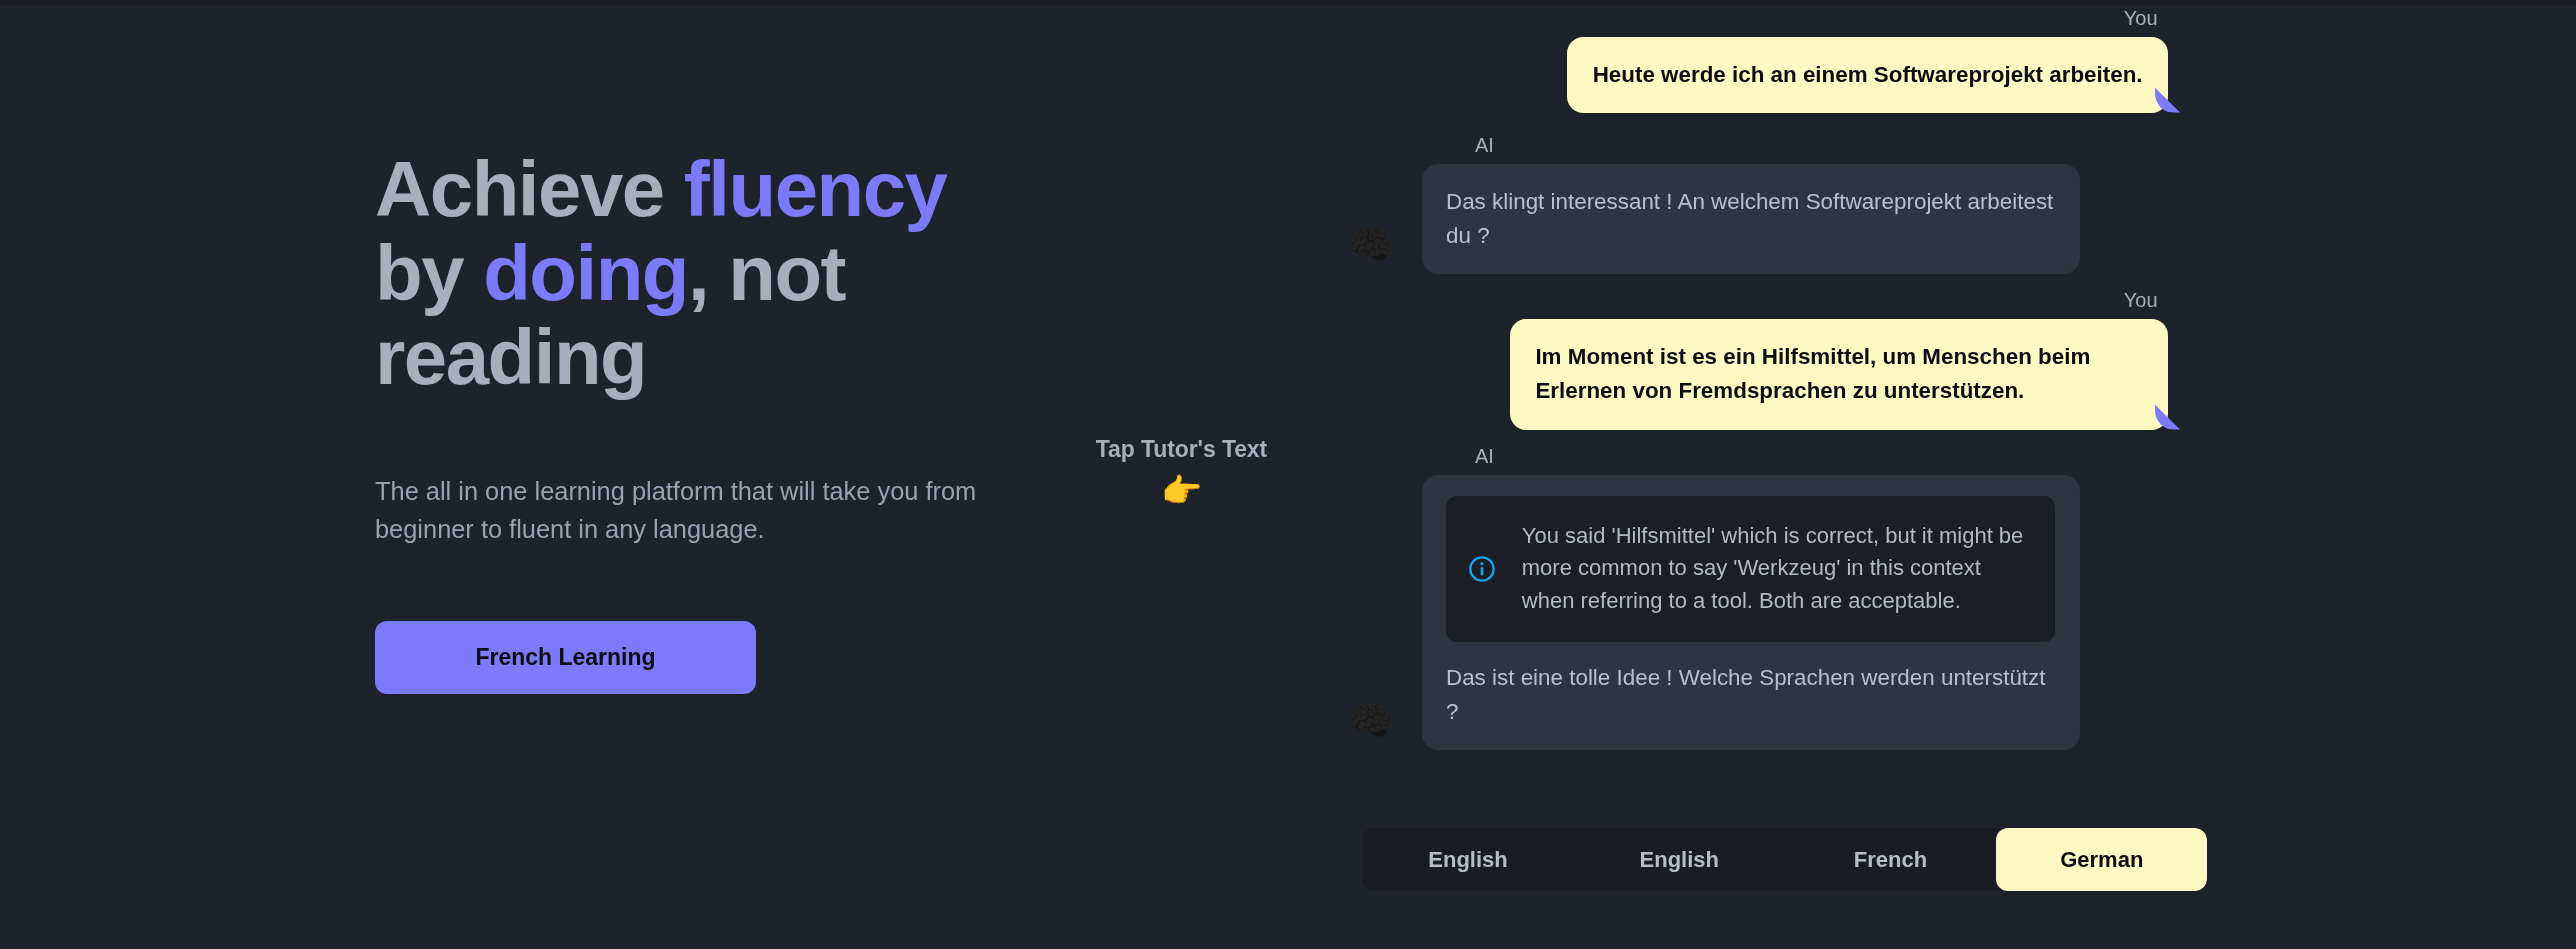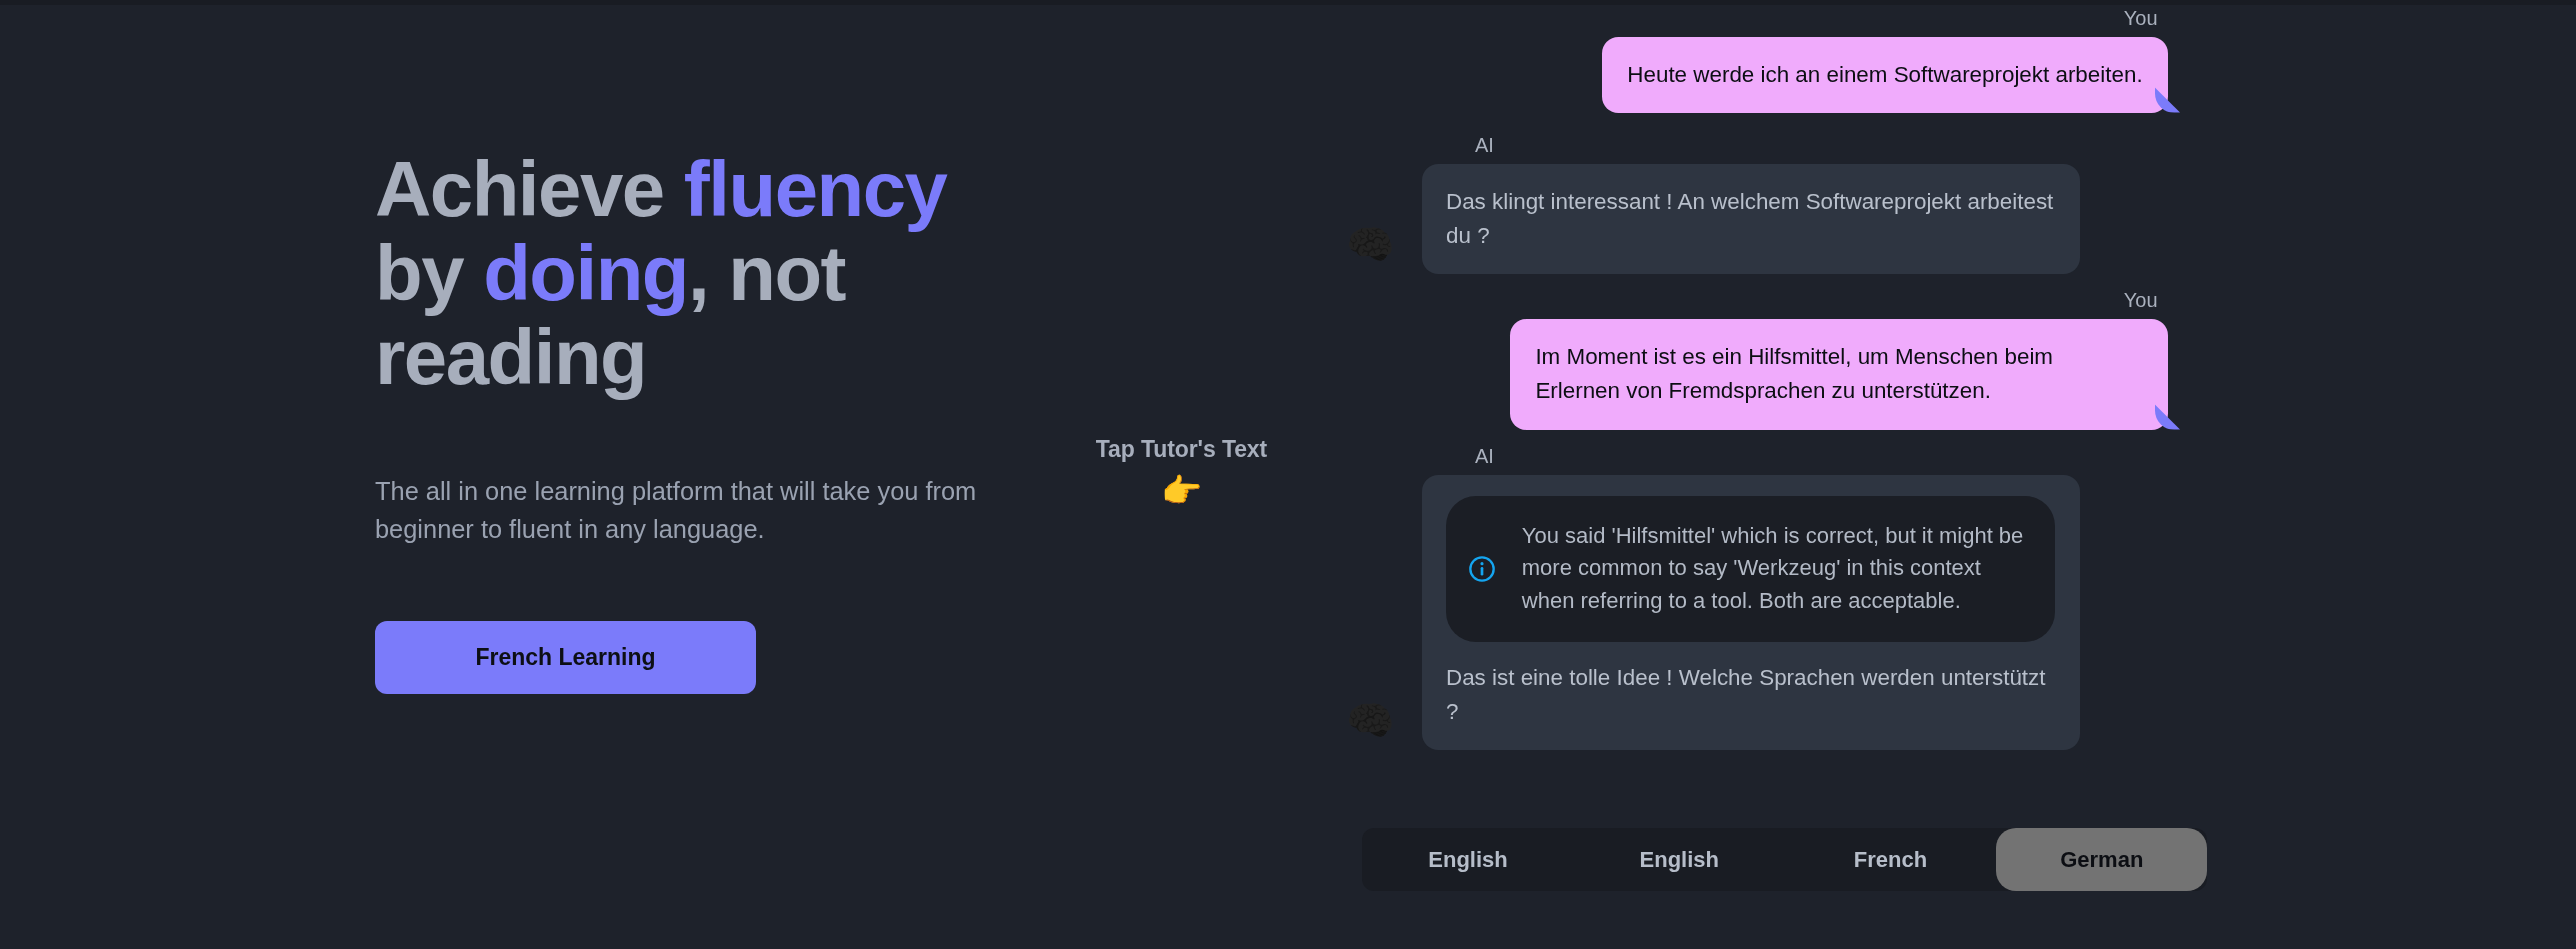--- a/index.html
+++ b/index.html
@@ -145,24 +145,25 @@
   }
 
   .bubble {
     position: relative;
     padding: 21px 25.4px;
     font-size: 22.4px;
     line-height: 1.52;
   }
 
   .bubble.user {
-    background: #f0abfc;
+    background: #fef9c3;
     color: #0c0e13;
     border-radius: 16.4px;
     max-width: 658px;
+    font-weight: bold;
   }
   .bubble.user::after {
     content: "";
     position: absolute;
     right: -12px;
     bottom: 0;
     width: 25.4px;
     height: 25.4px;
     background: #7b7bfa;
     border-bottom-left-radius: 19.4px;
@@ -175,21 +176,21 @@
     border-radius: 16.4px;
     width: 658px;
     padding-left: 24px;
   }
 
   .correction-card {
     display: flex;
     align-items: center;
     gap: 25.4px;
     background: #1b1e25;
-    border-radius: 30px;
+    border-radius: 11px;
     padding: 24px 28px 24px 22.4px;
     margin-bottom: 19.4px;
   }
 
   .info-icon {
     flex: 0 0 28px;
     width: 28px;
     height: 28px;
   }
 
@@ -227,23 +228,23 @@
     font-size: 22px;
     font-weight: 700;
     color: #b6bdc9;
     background: transparent;
     border: none;
     cursor: pointer;
     font-family: "Liberation Sans", sans-serif;
   }
 
   .lang-tab.active {
-    background: #737373;
+    background: #fef9c3;
     color: #0c0e13;
-    border-radius: 20px;
+    border-radius: 12px;
   }
 </style>
 </head>
 <body>
 
 <div class="page">
 
   <div class="top-chrome-strip"></div>
 
   <section class="hero">

